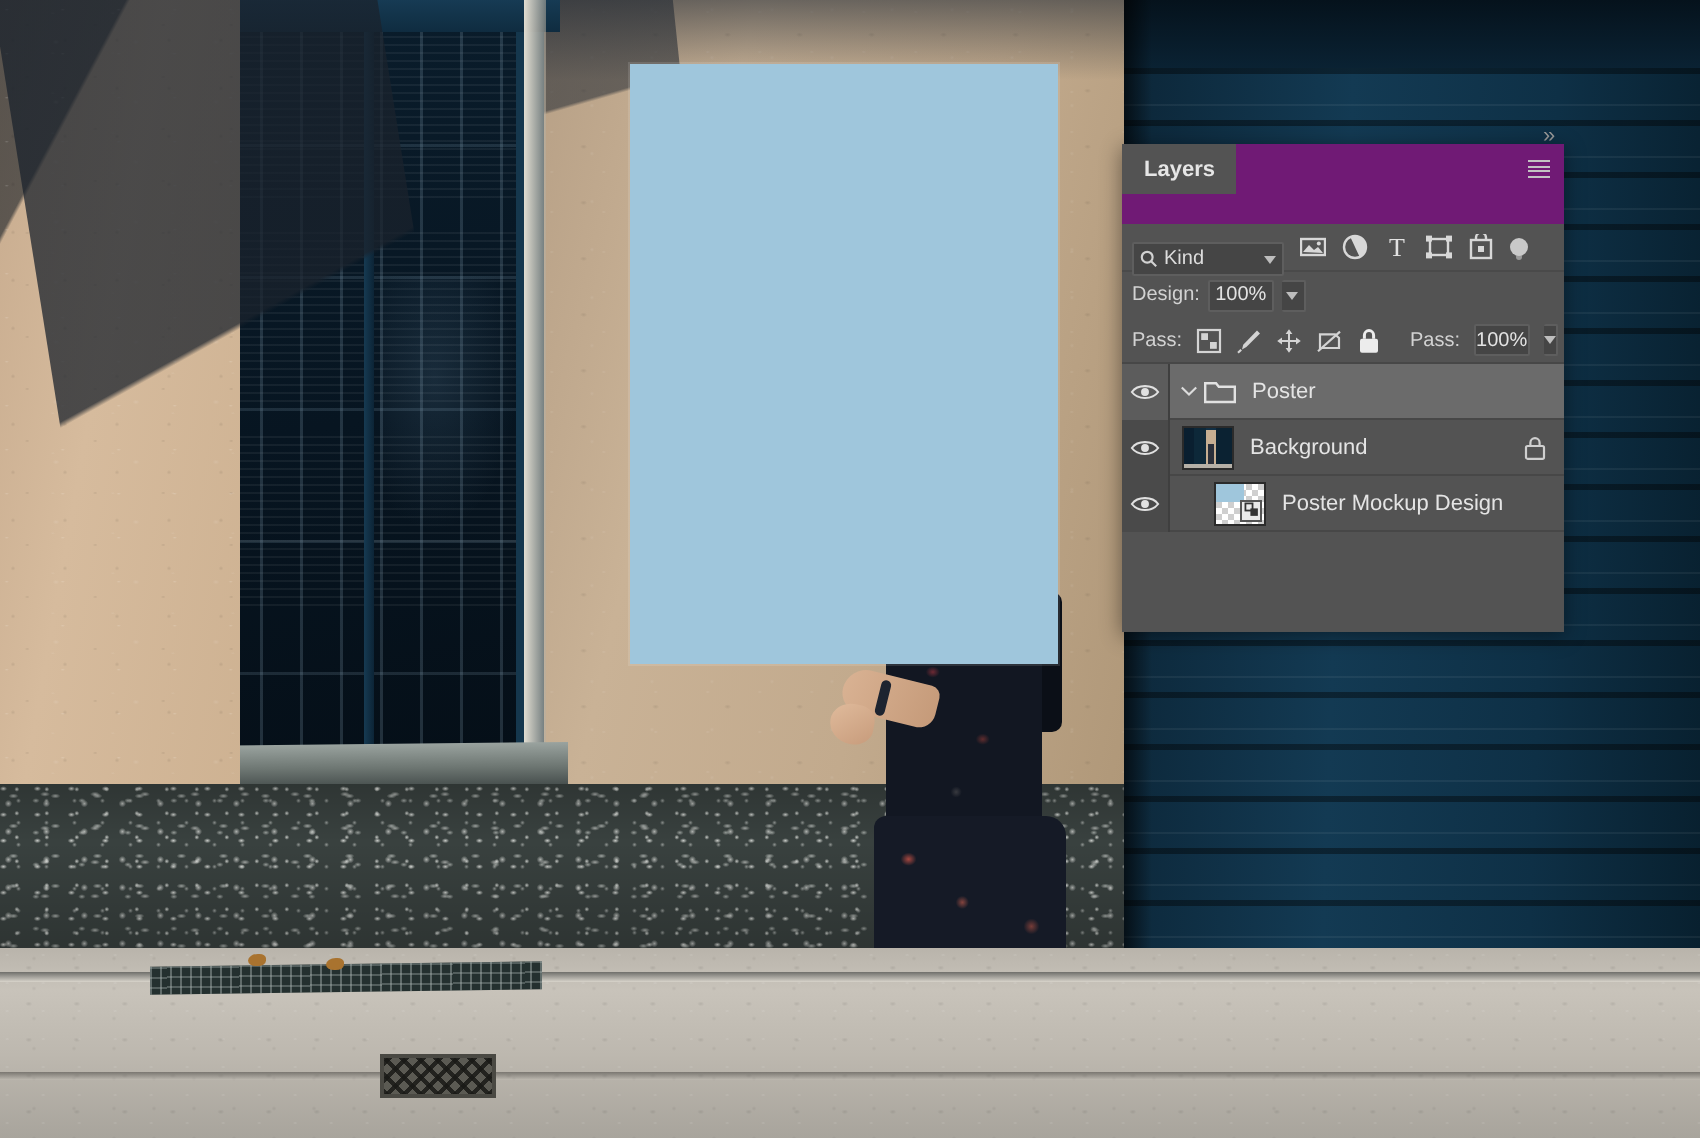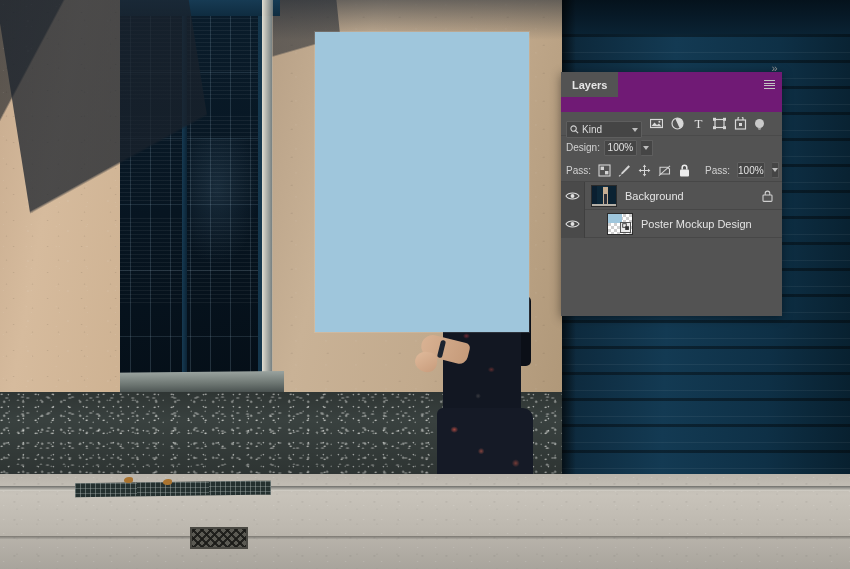--- a/index.html
+++ b/index.html
@@ -545,20 +545,39 @@
       <span class="lock-spacer"></span>
       <span class="lock-lbl">Pass:</span>
       <div class="num-field">100%</div>
       <div class="mini-caret">
         <span class="caret"></span>
       </div>
     </div>
 
     <div class="layer-list">
 
+      <div class="layer-row selected">
+        <div class="eye-cell">
+          <svg viewBox="0 0 16 10" width="15" height="10">
+            <path d="M1 5 C4 0.8, 12 0.8, 15 5 C12 9.2, 4 9.2, 1 5 Z" fill="none" stroke="#e0e0e0" stroke-width="1.1"></path>
+            <circle cx="8" cy="5" r="2.1" fill="#e0e0e0"></circle>
+          </svg>
+        </div>
+        <div class="disclosure">
+          <svg viewBox="0 0 10 7" width="9" height="7">
+              <path d="M1 1.6 L5 5.4 L9 1.6" fill="none" stroke="#dcdcdc" stroke-width="1.2"></path>
+            </svg>
+        </div>
+        <div class="folder-ico">
+          <svg viewBox="0 0 16 13" width="16" height="13">
+              <path d="M0.6 2.6 H6 L7.4 4.4 H15.4 V12 H0.6 Z" fill="none" stroke="#e2e2e2" stroke-width="1.2"></path>
+            </svg>
+        </div>
+        <div class="layer-name">Poster</div>
+      </div>
 
       <div class="layer-row">
         <div class="eye-cell">
           <svg viewBox="0 0 16 10" width="15" height="10">
             <path d="M1 5 C4 0.8, 12 0.8, 15 5 C12 9.2, 4 9.2, 1 5 Z" fill="none" stroke="#e0e0e0" stroke-width="1.1"></path>
             <circle cx="8" cy="5" r="2.1" fill="#e0e0e0"></circle>
           </svg>
         </div>
         <div class="thumb">
           <div class="thumb-photo">

